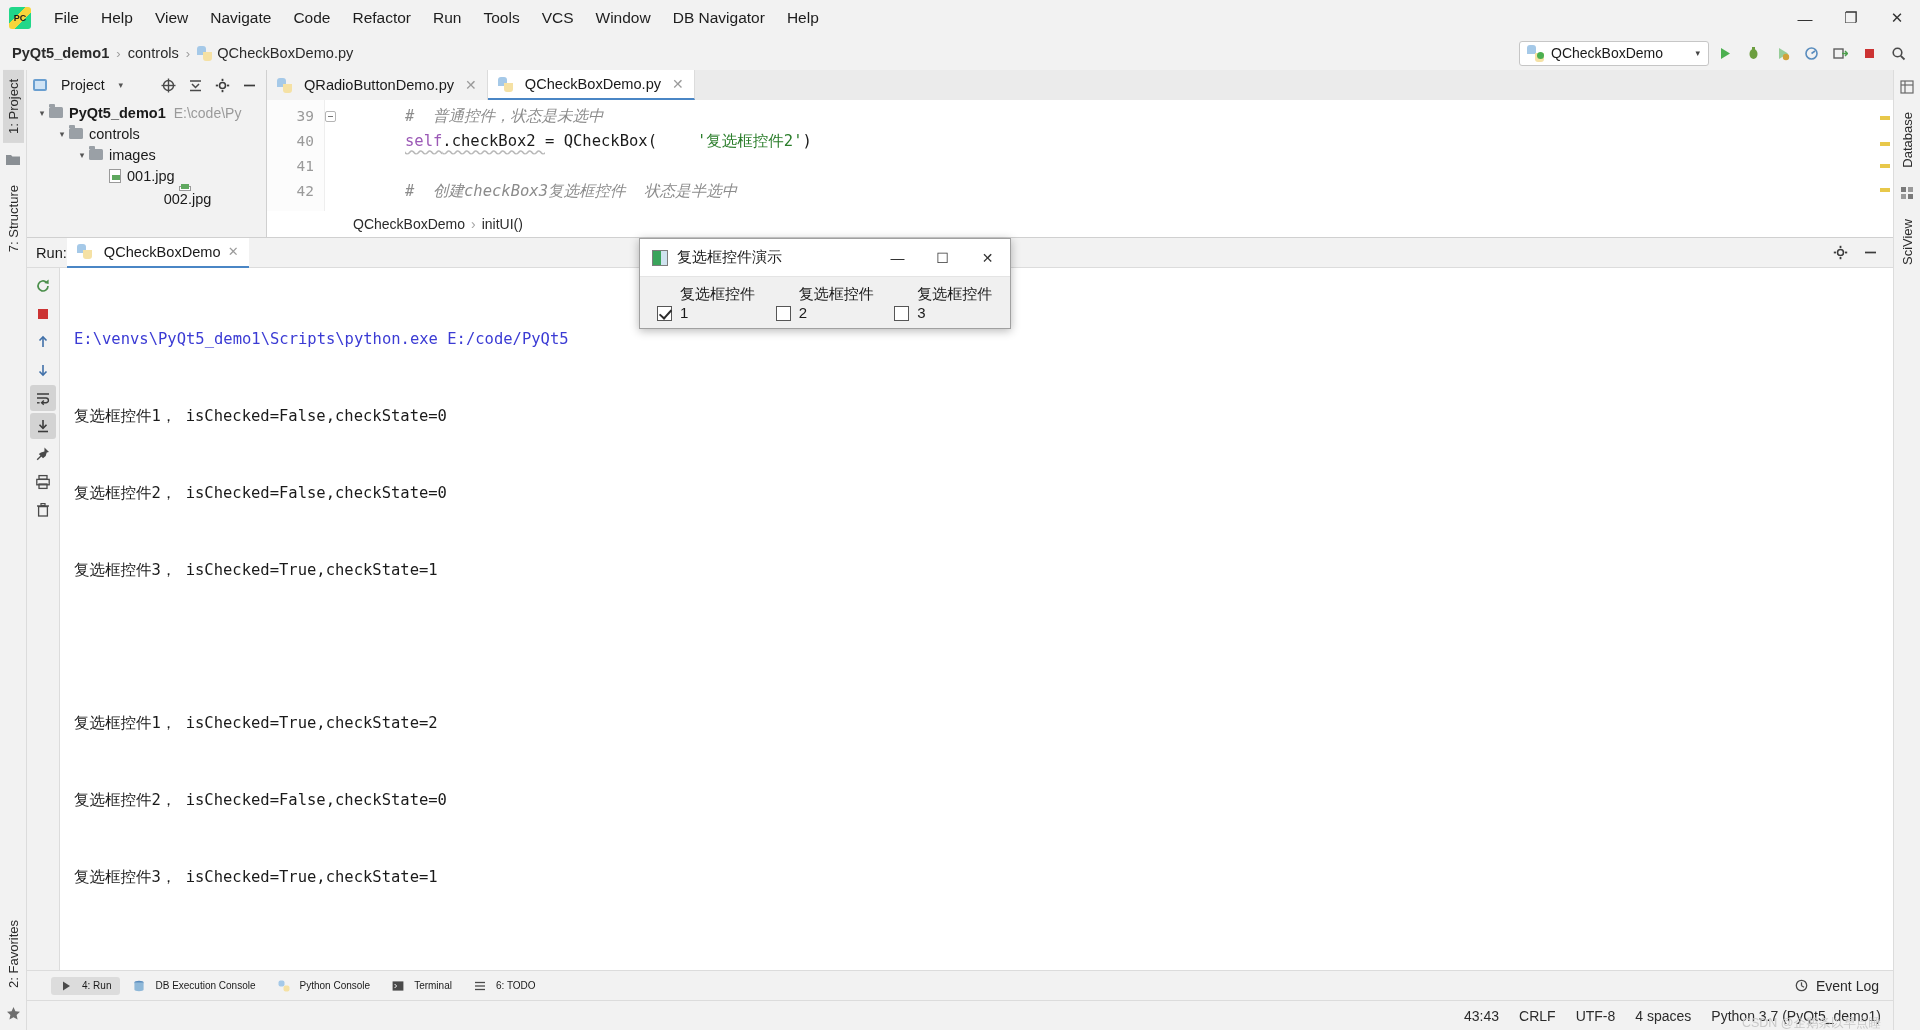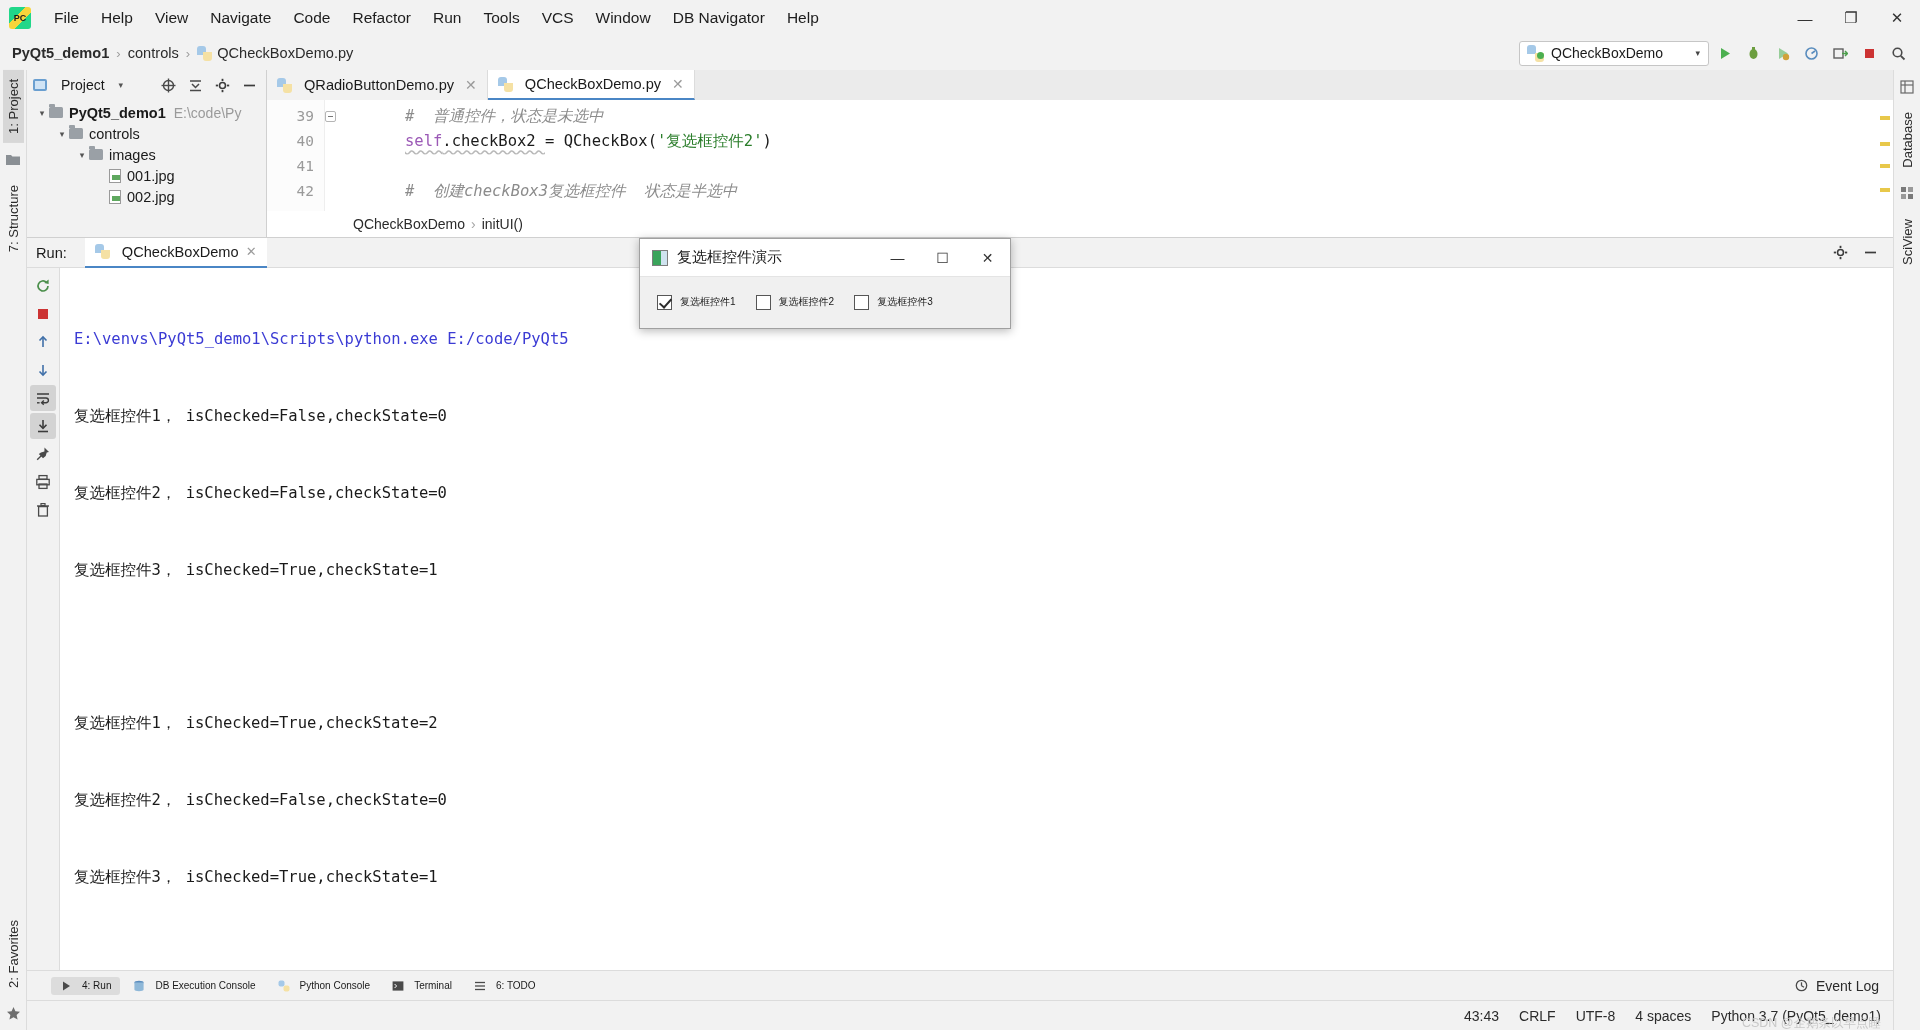--- a/index.html
+++ b/index.html
@@ -78,32 +78,32 @@
   .code { flex:1 1 auto; display:flex; position:relative; overflow:hidden; background:#fff; }
   .gutter { width:58px; flex:0 0 58px; background:#fcfcfc; border-right:1px solid #eeeeee; text-align:right;
             padding:4px 10px 0 0; font-family:"DejaVu Sans Mono", monospace; font-size:14.5px; color:#9a9a9a; }
   .gline { height:25px; line-height:25px; position:relative; }
   .fold { position:absolute; right:-22px; top:7px; width:11px; height:11px; border:1px solid #b5b5b5; border-radius:2px; background:#fff; }
   .fold::after { content:""; position:absolute; left:2px; top:4px; width:5px; height:1px; background:#777; }
   .codetext { flex:1 1 auto; padding:4px 0 0 80px; font-family:"DejaVu Sans Mono", monospace; font-size:15.5px; overflow:hidden; }
   .cline { height:25px; line-height:25px; white-space:pre; }
   .cmt { color:#8c8c8c; font-style:italic; }
   .kw { color:#9b59b6; }
-  .str { color:#2a7d2a; }
+  .str { color:#2a7d2a;margin-left:40px; }
   .fn  { color:#1a1a1a; }
   .sq  { text-decoration:underline wavy #b9b9b9; text-underline-offset:3px; }
   .scroll-strip { position:absolute; right:0; top:0; bottom:0; width:16px; background:#fff; }
   .mark { position:absolute; right:3px; width:10px; height:4px; background:#e8c84a; }
   .editor-crumb { height:26px; display:flex; align-items:center; gap:6px; padding-left:86px; font-size:14px; color:#2b2b2b; background:#fff; flex:0 0 26px;}
   .editor-crumb .sep { color:#a5a5a5; }
 
   
   .runwin { flex:1 1 auto; display:flex; flex-direction:column; min-height:0; background:#fff; }
   .runhead { height:30px; display:flex; align-items:center; background:#f2f2f2; flex:0 0 30px; border-bottom:1px solid #dcdcdc; padding-left:9px; }
-  .runlabel { font-size:14.6px; margin-right:18px; }
+  .runlabel { font-size:14.6px; margin-right:0; }
   .runtab { display:flex; align-items:center; gap:7px; height:30px; padding:0 10px; font-size:14.6px; background:#fff; border-bottom:2px solid #4a86c5; }
   .runtab .x { color:#9b9b9b; font-size:13px; }
   .runhead-right { margin-left:auto; display:flex; align-items:center; gap:4px; padding-right:10px; }
   .runbody { flex:1 1 auto; display:flex; min-height:0; }
   .runrail { width:33px; flex:0 0 33px; background:#f2f2f2; border-right:1px solid #dcdcdc; display:flex; flex-direction:column; align-items:center; padding-top:5px; gap:2px; }
   .rr { width:26px; height:26px; display:flex; align-items:center; justify-content:center; border-radius:3px; }
   .rr.on { background:#d3d3d3; }
   .console { flex:1 1 auto; padding:8px 0 0 14px; font-family:"DejaVu Sans Mono", monospace; font-size:15.5px;
              color:#1a1a1a; overflow:hidden; line-height:25.6px; white-space:pre; }
   .console .cmd { color:#3b3bd4; }
@@ -123,21 +123,21 @@
   
   .dialog { position:absolute; left:639px; top:238px; width:372px; background:#f0f0f0;
             border:1px solid #a0a0a0; box-shadow:0 2px 9px rgba(0,0,0,.28); z-index:50; }
   .dlg-title { height:38px; display:flex; align-items:center; background:#fff; border-bottom:1px solid #e4e4e4; padding-left:12px; }
   .dlg-icon { width:16px; height:16px; margin-right:9px; background:linear-gradient(90deg,#3aa45b 0%,#3aa45b 55%,#cfe3ef 55%);
               border:1px solid #7d7d7d; }
   .dlg-name { font-size:15px; color:#1a1a1a; }
   .dlg-wbtns { margin-left:auto; display:flex; }
   .dlg-wb { width:45px; height:38px; display:flex; align-items:center; justify-content:center; font-size:14px; color:#333; }
   .dlg-body { height:51px; display:flex; align-items:center; gap:20px; padding:0 17px; background:#f0f0f0; }
-  .cbx { display:flex; align-items:flex-start; gap:8px; font-size:10px; }
+  .cbx { display:flex; align-items:flex-end; gap:8px; font-size:15px; }
   .box { width:15px; height:15px; border:1px solid #565656; background:#fff; position:relative; flex:0 0 15px; }
   .box.checked::after { content:""; position:absolute; left:4px; top:0px; width:5px; height:10px;
             border:solid #2b2b2b; border-width:0 2px 2px 0; transform:rotate(42deg); }
 </style>
 </head>
 <body>
 
 <div class="app">
 
   <div class="menubar">
@@ -298,21 +298,21 @@
             </div>
             <div class="trow" style="padding-left:48px;">
               <span class="tw">▾</span>
               <span class="folder"></span>
               <span>images</span>
             </div>
             <div class="trow" style="padding-left:82px;">
               <span class="imgfile"></span>
               <span>001.jpg</span>
             </div>
-            <div class="trow" style="padding-left:82px;">
+            <div class="trow" style="padding-left:82px;flex-direction:column;">
               <span class="imgfile"></span>
               <span>002.jpg</span>
             </div>
           </div>
         </div>
 
         <div class="editor">
           <div class="tabstrip">
             <div class="etab">
               <span class="pyicon"></span>

